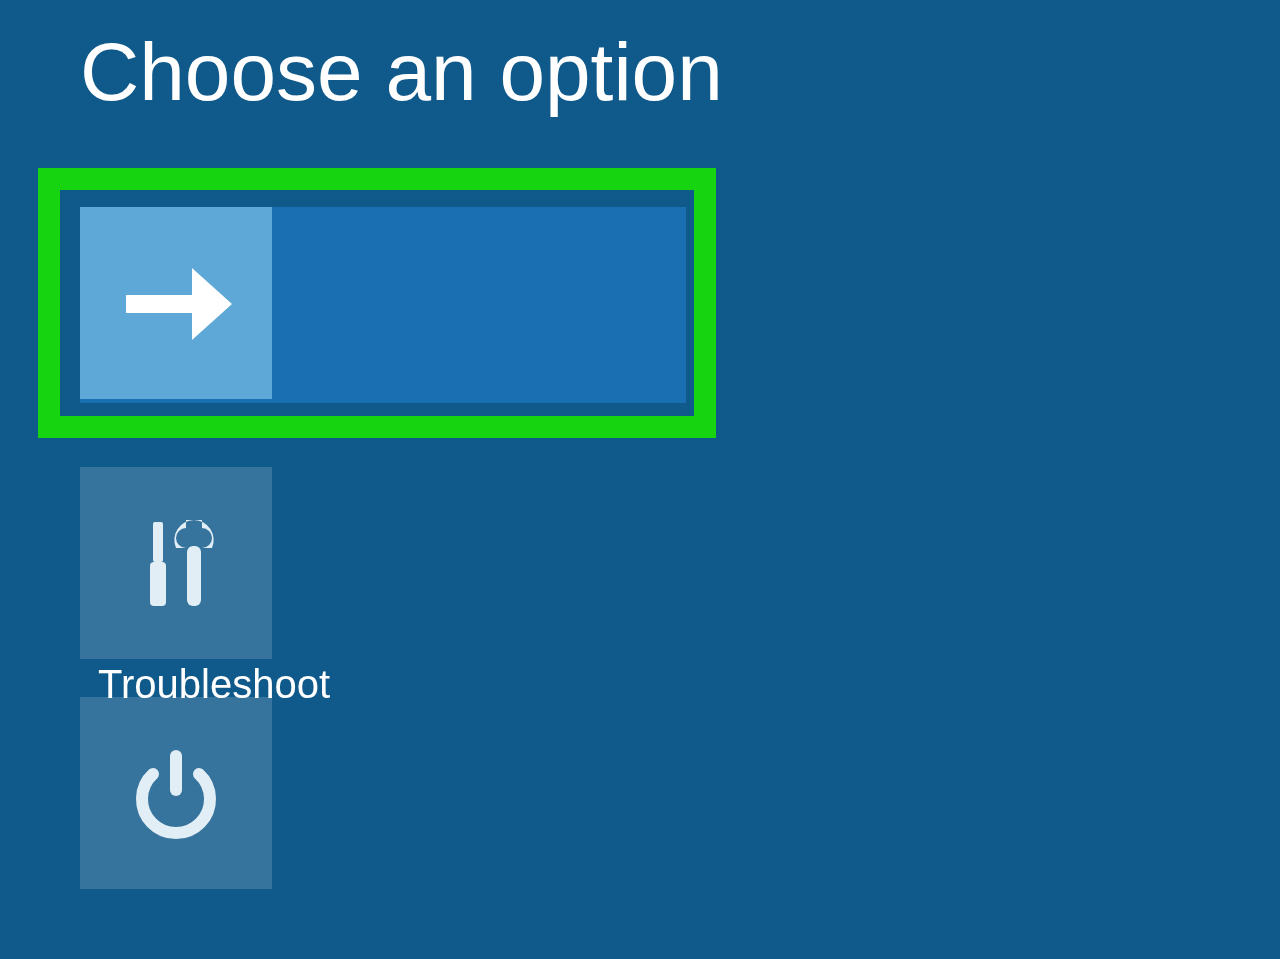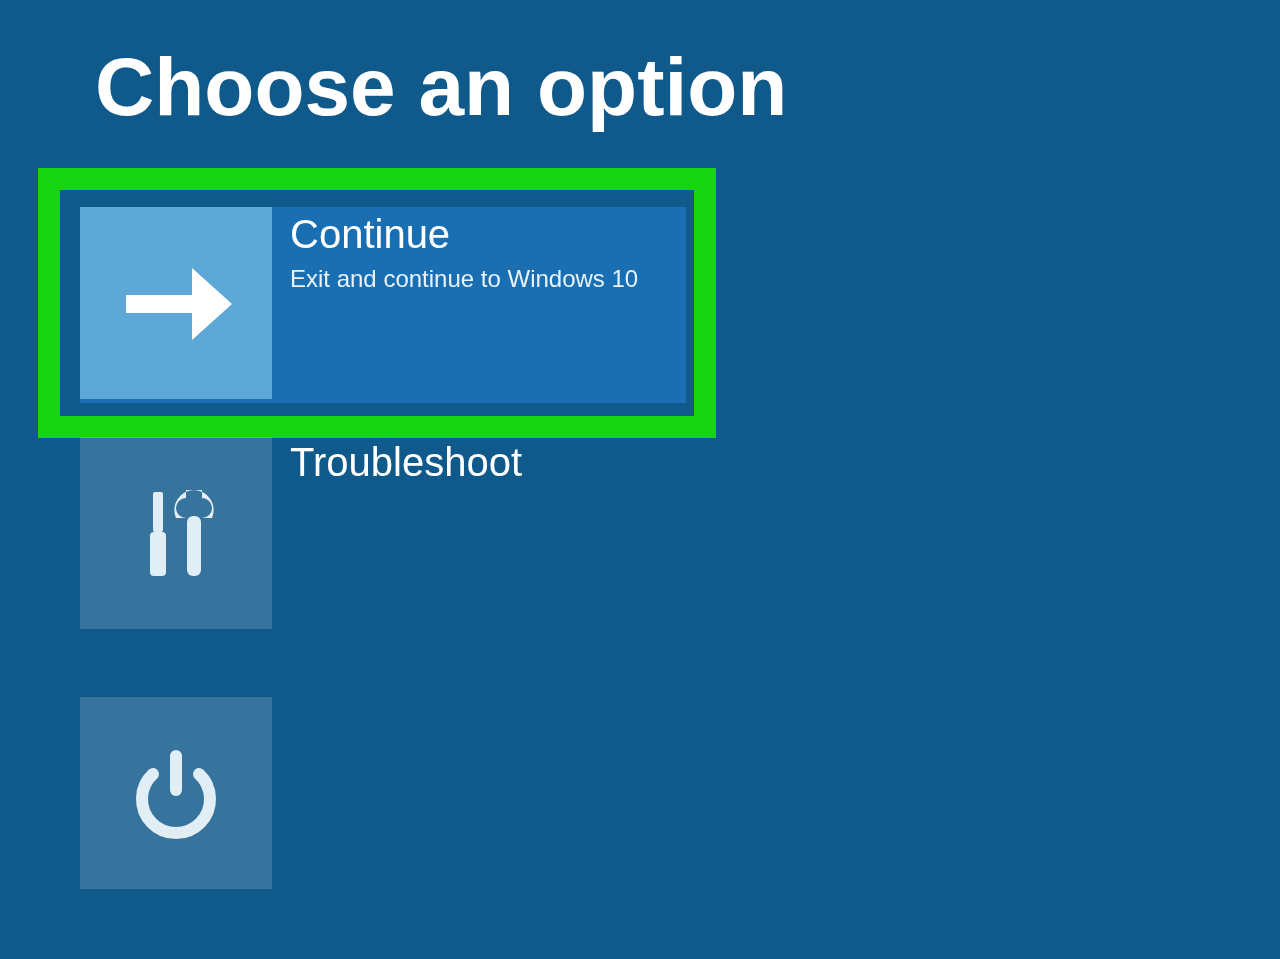--- a/index.html
+++ b/index.html
@@ -11,24 +11,24 @@
   font-family: "Segoe UI Light", "Segoe UI", -apple-system, BlinkMacSystemFont, sans-serif;
   font-weight: 300;
   color: #ffffff;
   overflow: hidden;
 }
 .page-title {
   position: absolute;
   left: 80px;
   top: 25px;
   font-size: 82px;
-  font-weight: 700;
+  font-weight: 400;
   letter-spacing: 0px;
   color: #ffffff;
-  margin: 15px;
+  margin: 0;
 }
 
 
 .option {
   position: absolute;
   left: 80px;
   display: flex;
   flex-direction: row;
   align-items: flex-start;
 }
@@ -78,21 +78,22 @@
   background: #1a6fb2;
 }
 .option-continue .icon-box {
   background: #5da8d7;
 }
 .option-continue .option-text {
   padding-top: 4px;
 }
 
 .option-troubleshoot {
-  top: 437px;
+  top: 467px;
+  flex-direction: column;
 }
 .option-turnoff {
   top: 697px;
 }
 
 svg { display:block; }
 </style>
 </head>
 <body>
 
@@ -101,24 +102,20 @@
 <div class="highlight-frame"></div>
 
 <div class="option option-continue">
   <div class="icon-box">
     <svg width="120" height="90" viewBox="0 0 120 90">
       <g fill="#ffffff">
         <rect x="10" y="37" width="76" height="18"></rect>
         <polygon points="76,10 116,46 76,82"></polygon>
       </g>
     </svg>
-  </div>
-  <div class="option-text">
-    <div class="option-title">Continue</div>
-    <div class="option-desc">Exit and continue to Windows 10</div>
   </div>
 </div>
 
 <div class="option option-troubleshoot">
   <div class="icon-box">
     <svg width="110" height="110" viewBox="0 0 110 110">
       <g fill="#e2eef6">
 
         <rect x="32" y="14" width="10" height="40" rx="2"></rect>
         <rect x="29" y="54" width="16" height="44" rx="4"></rect>

